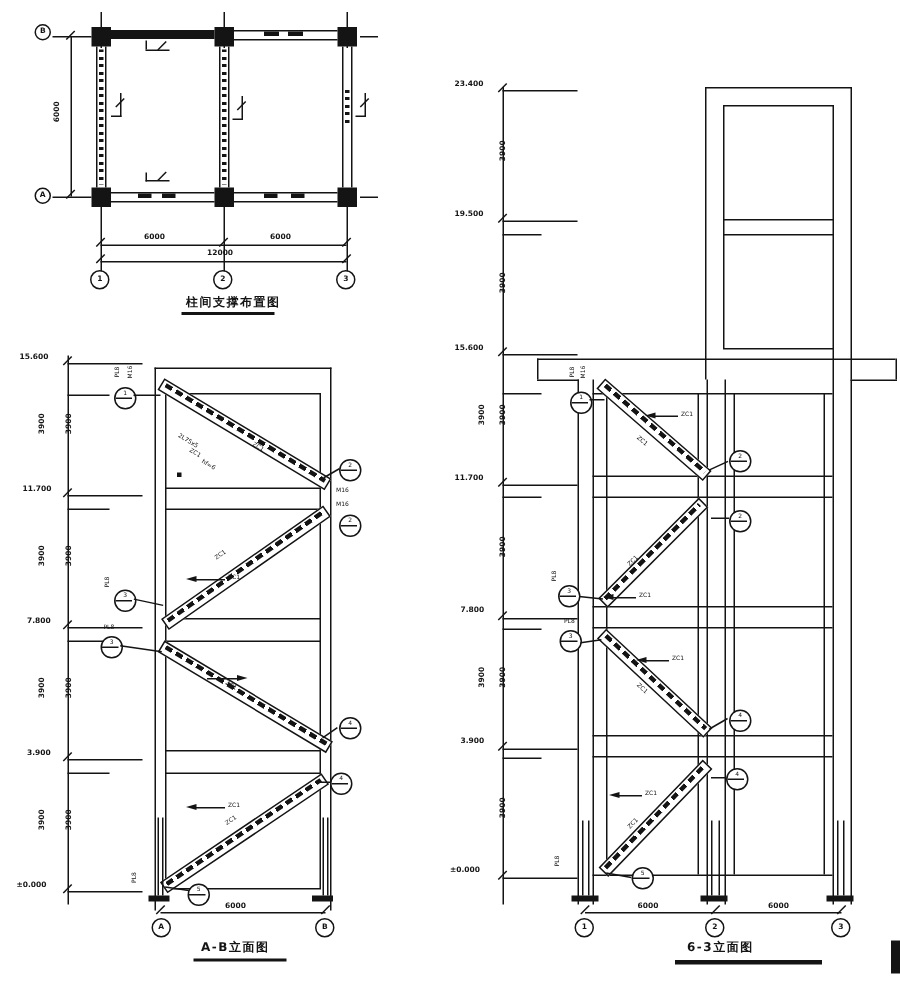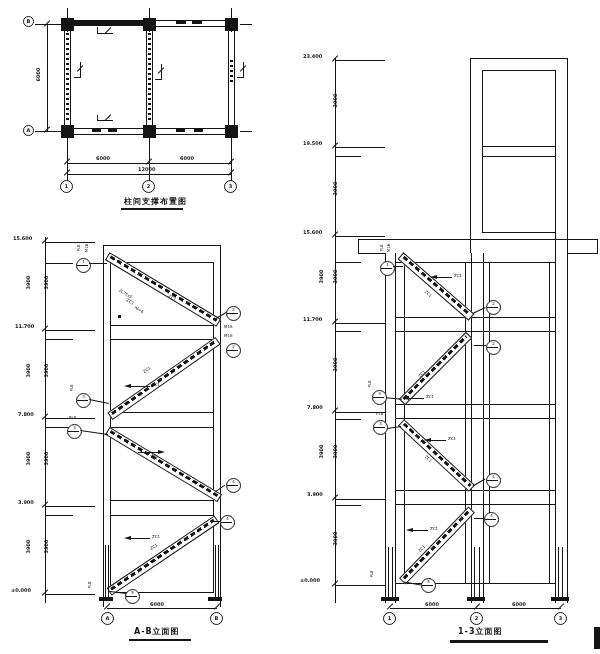--- a/index.html
+++ b/index.html
@@ -434,19 +434,19 @@
     <s style="left:512px;top:602px">6000</s>
     <b class="bub" style="left:383px;top:612px;width:13px;height:13px">
       <s style="left:0;right:0;top:3px;text-align:center">1</s>
       </b>
     <b class="bub" style="left:470px;top:612px;width:13px;height:13px">
       <s style="left:0;right:0;top:3px;text-align:center">2</s>
       </b>
     <b class="bub" style="left:554px;top:612px;width:13px;height:13px">
       <s style="left:0;right:0;top:3px;text-align:center">3</s>
       </b>
-    <s class="ttl" style="left:458px;top:628px">1-3立面图</s>
+    <s class="ttl" style="left:458px;top:628px">6-3立面图</s>
     <i style="left:450px;top:640px;width:98px;height:3px"></i>
 
     <i style="left:594px;top:627px;width:6px;height:22px"></i>
   </div>
 
 </div>
 
 </body></html>

